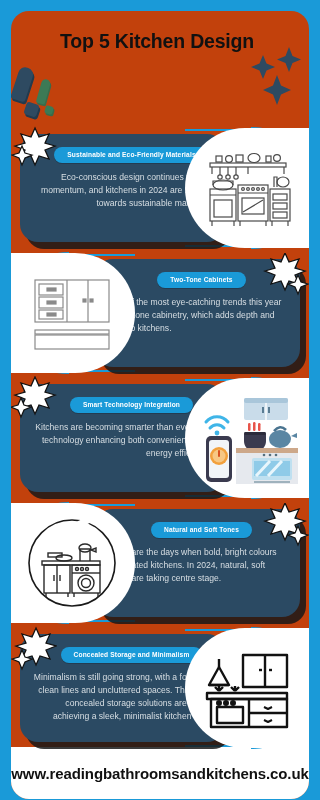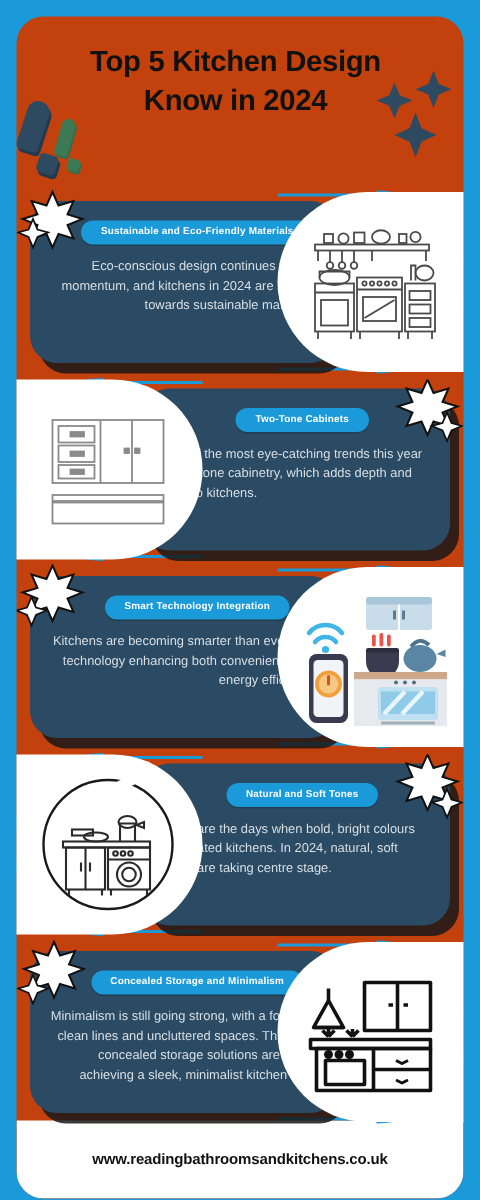--- a/index.html
+++ b/index.html
@@ -213,21 +213,21 @@
     left: 0;
     bottom: 0;
     width: 100%;
     height: 52px;
     display: flex;
     align-items: center;
     justify-content: center;
     background: #ffffff;
   }
   .footer-url {
-    font-size: 10px;
+    font-size: 15px;
     font-weight: bold;
     color: #111111;
     letter-spacing: -0.1px;
   }
 
   svg { display: block; }
 </style>
 </head>
 <body>
 
@@ -246,21 +246,20 @@
       <div class="sparkles-header">
         <svg width="58" height="70" viewBox="0 0 58 70">
           <path d="M14 20 L17.5 28.5 L26 32 L17.5 35.5 L14 44 L10.5 35.5 L2 32 L10.5 28.5 Z" fill="#2e4a61"></path>
           <path d="M40 12 L43.5 21 L52 24.5 L43.5 28 L40 37 L36.5 28 L28 24.5 L36.5 21 Z" fill="#2e4a61"></path>
           <path d="M28 40 L32 50.5 L42 55 L32 59.5 L28 70 L24 59.5 L14 55 L24 50.5 Z" fill="#2e4a61"></path>
         </svg>
       </div>
 
       <div class="title">
         <div>Top 5 Kitchen Design</div>
-        <div>Know in 2024</div>
       </div>
     </div>
 
     <div class="section sec-left">
       <div class="inner">
 
         <div class="arc">
           <svg width="136" height="124" viewBox="0 0 136 124">
             <path d="M72 2 A60 60 0 0 1 72 122" fill="none" stroke="#1a9ad8" stroke-width="2"></path>
             <path d="M6 4 H72" stroke="#1a9ad8" stroke-width="2" fill="none"></path>

